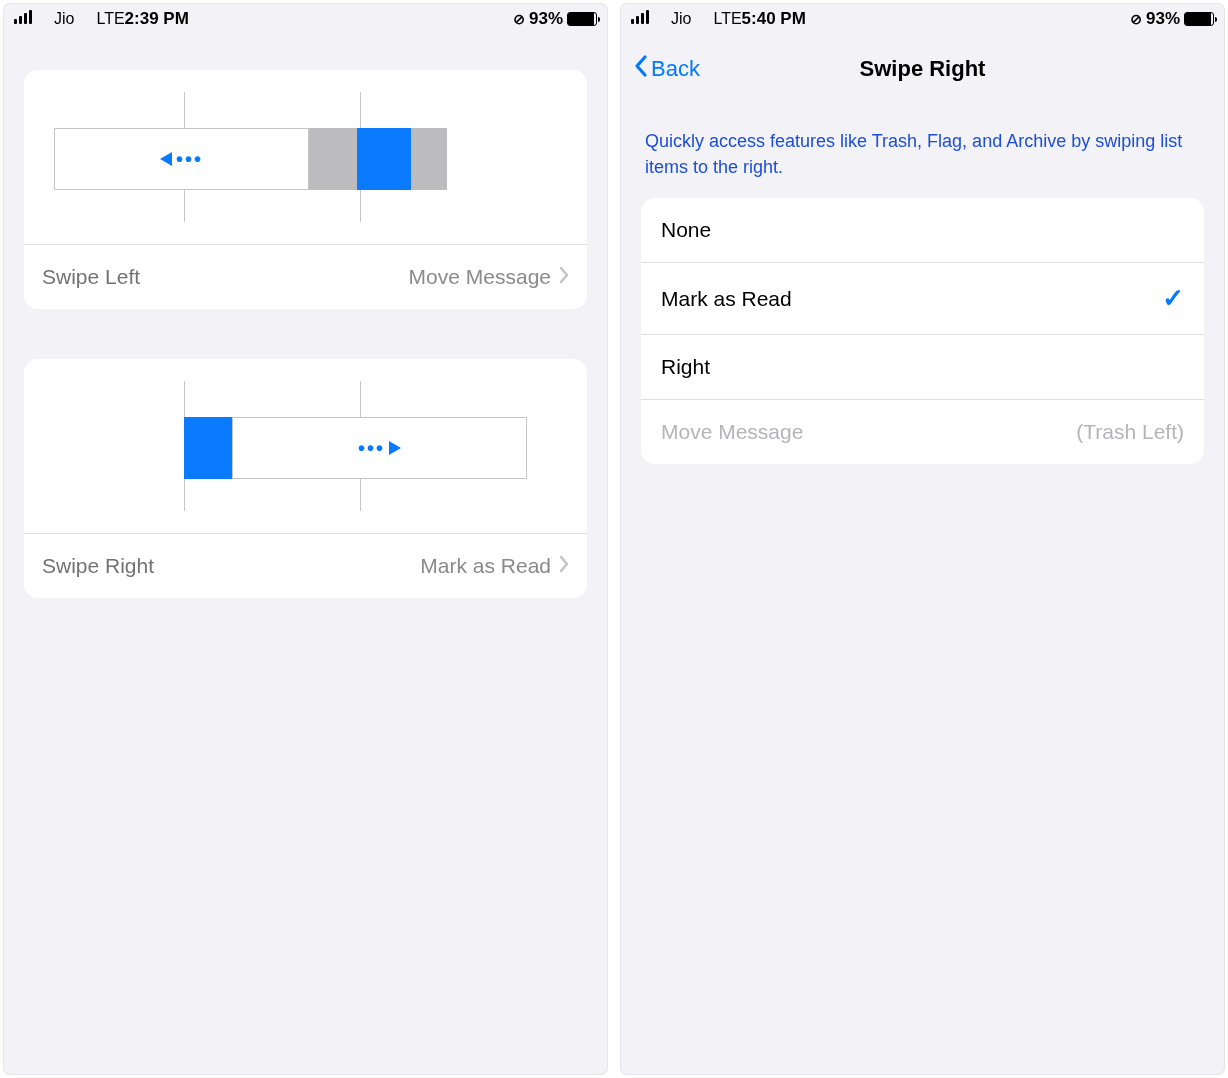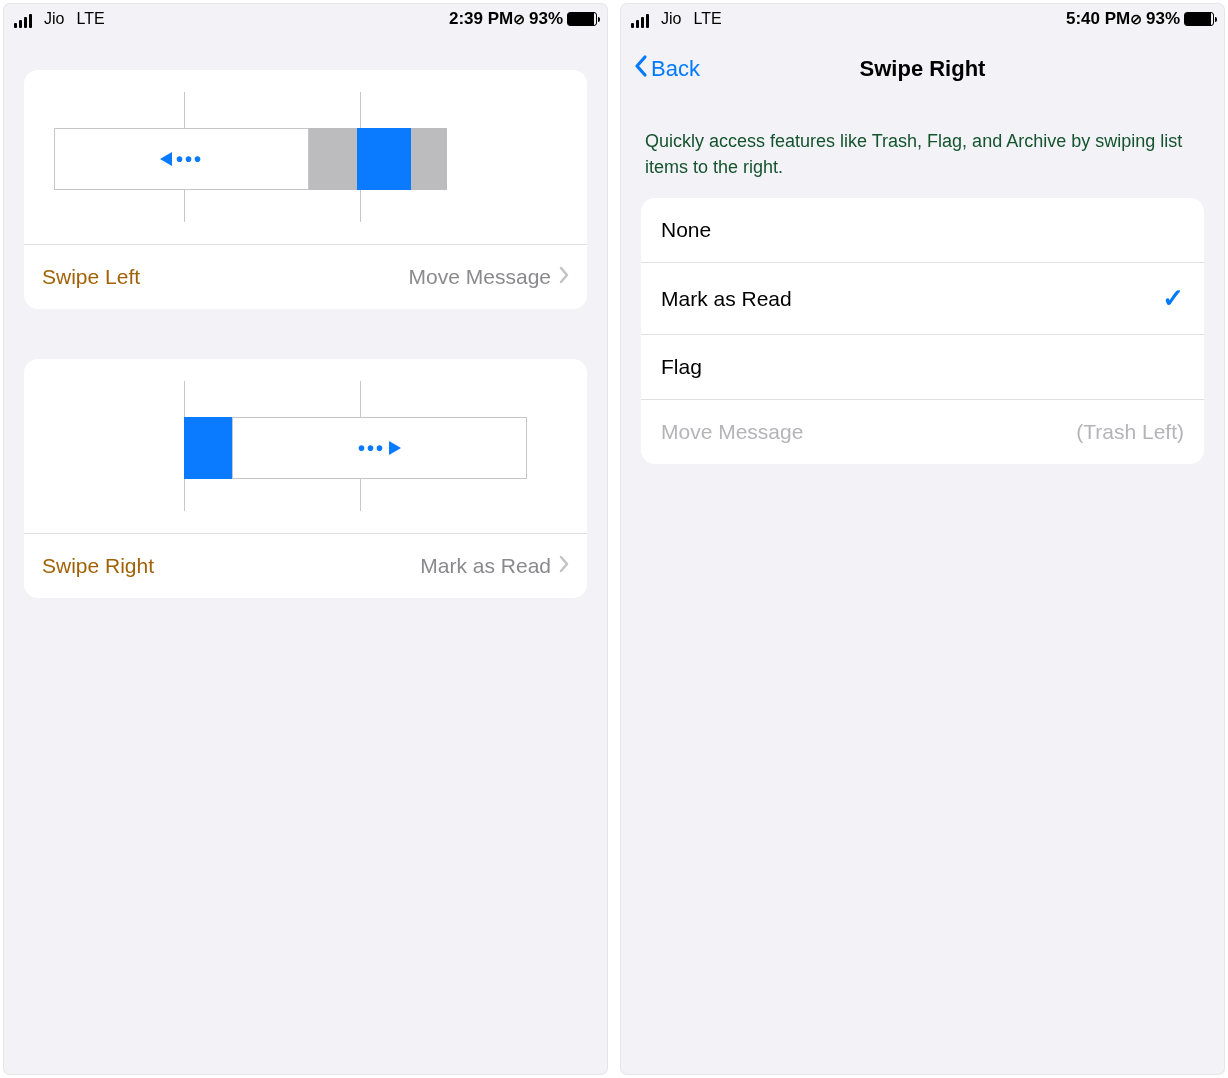--- a/index.html
+++ b/index.html
@@ -24,22 +24,22 @@
   
   .status-bar {
     height: 30px;
     display: flex;
     align-items: center;
     padding: 0 10px;
     font-size: 17px;
     font-weight: 600;
     color: #000;
   }
-  .status-left { display: flex; align-items: flex-end; gap: 12px; }
-  .status-center { flex: 1; text-align: right; }
+  .status-left { display: flex; align-items: flex-start; gap: 22px; }
+  .status-center { flex: 1; text-align: left; }
   .status-right { display: flex; align-items: center; gap: 4px; }
   .signal-bars {
     display: flex; align-items: flex-end; gap: 2px; height: 14px;
   }
   .signal-bars span {
     width: 3px; background: #000; border-radius: 1px;
   }
   .signal-bars span:nth-child(1){height:5px;}
   .signal-bars span:nth-child(2){height:8px;}
   .signal-bars span:nth-child(3){height:11px;}
@@ -122,26 +122,26 @@
   .arrow-right { color:#0a7aff; display:flex; align-items:center; gap:4px; font-size:20px; }
   .arrow-right .tri {
     width:0;height:0;border-top:7px solid transparent;border-bottom:7px solid transparent;border-left:12px solid #0a7aff;
   }
   .arrow-right .dots { letter-spacing:2px; font-weight:700; }
   .row {
     display:flex; align-items:center; justify-content:space-between;
     padding: 20px 18px;
     font-size: 21px;
   }
-  .row-label { color:#a16207; }
+  .row-label { color:#737373; }
   .row-value { color:#8a8a8e; display:flex; align-items:center; gap:8px; }
   .chev-right { color:#c4c4c7; }
   
   .descr {
-    color: #14532d;
+    color: #1d4ed8;
     font-size: 18px;
     line-height: 1.45;
     padding: 24px 4px 10px 4px;
   }
   .list {
     background:#fff; border-radius:14px; overflow:hidden; margin-top:8px;
   }
   .list-row {
     display:flex; align-items:center; justify-content:space-between;
     padding: 20px 20px;
@@ -277,21 +277,21 @@
     <div class="descr">Quickly access features like Trash, Flag, and Archive by swiping list items to the right.</div>
     <div class="list">
       <div class="list-row">
         <span>None</span>
       </div>
       <div class="list-row">
         <span>Mark as Read</span>
         <span class="check">✓</span>
       </div>
       <div class="list-row">
-        <span>Flag</span>
+        <span>Right</span>
       </div>
       <div class="list-row disabled">
         <span>Move Message</span>
         <span class="aside">(Trash Left)</span>
       </div>
     </div>
   </div>
 </div>
 
 </body></html>

